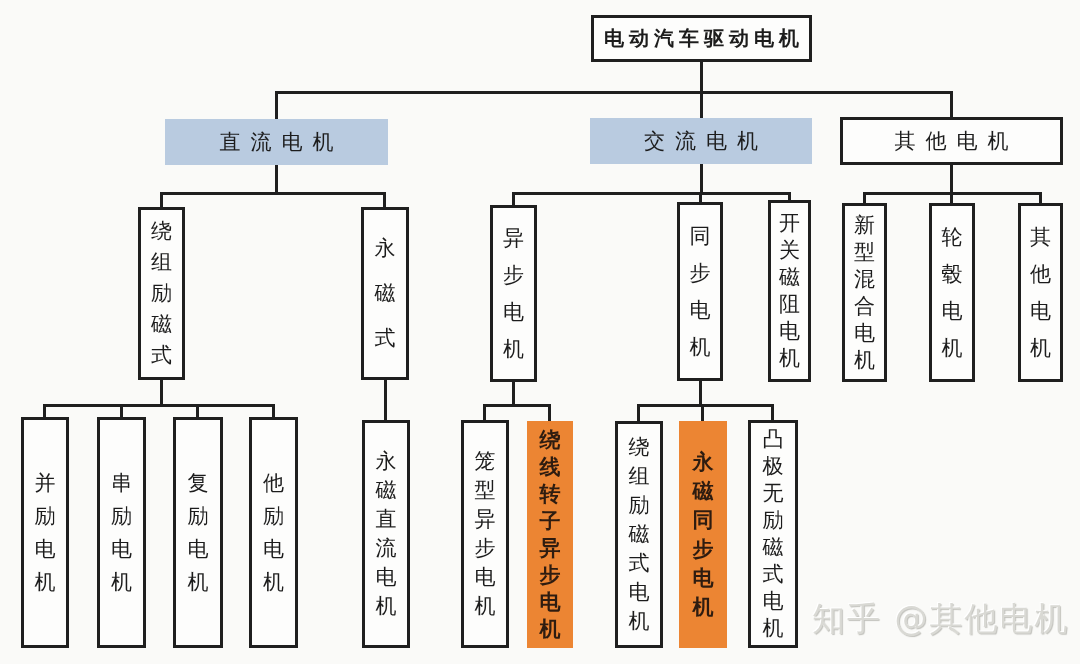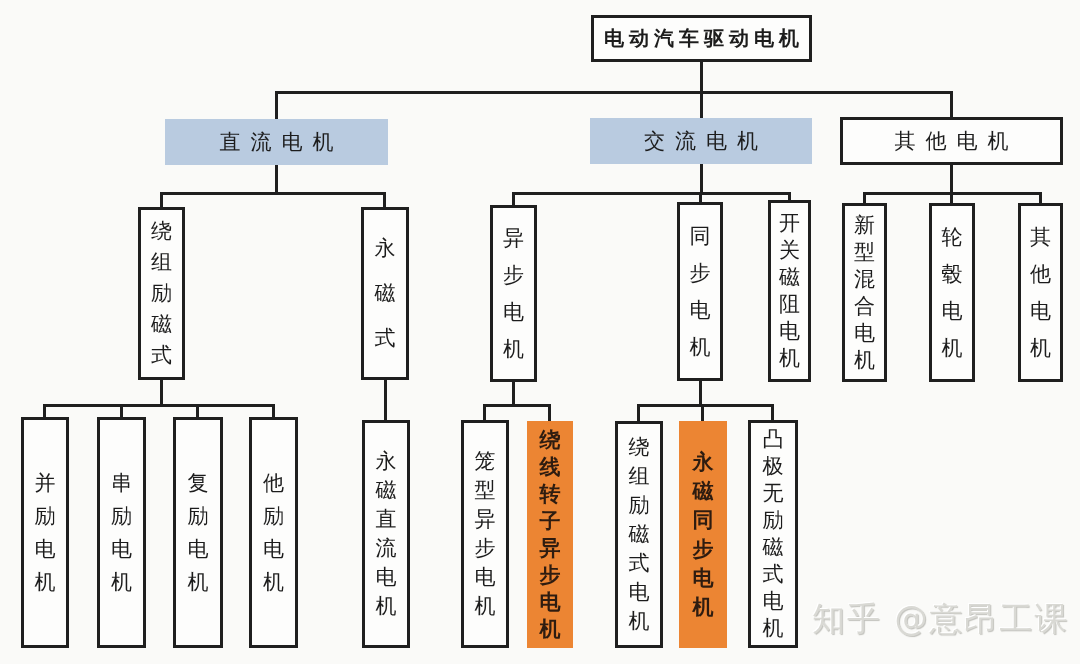--- a/index.html
+++ b/index.html
@@ -206,14 +206,14 @@
       <span>凸</span>
       <span>极</span>
       <span>无</span>
       <span>励</span>
       <span>磁</span>
       <span>式</span>
       <span>电</span>
       <span>机</span>
     </div>
 
-  <div class="watermark">知乎 @意昂工课</div>
+  <div class="watermark">知乎 @其他电机</div>
 </div>
 
 </body></html>

